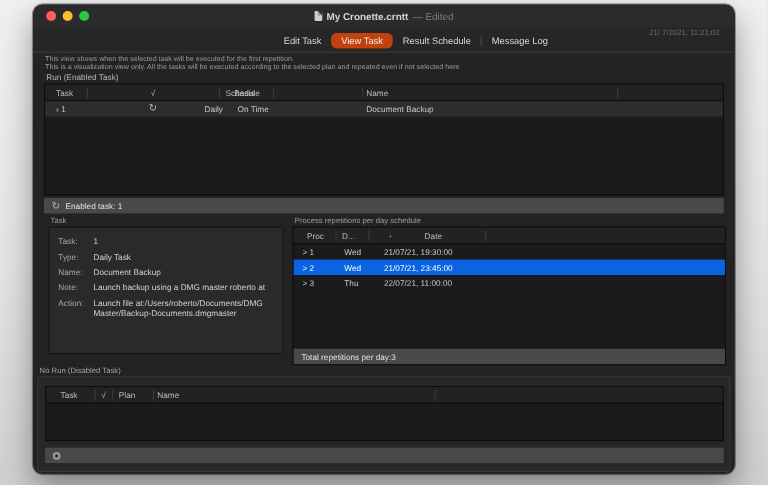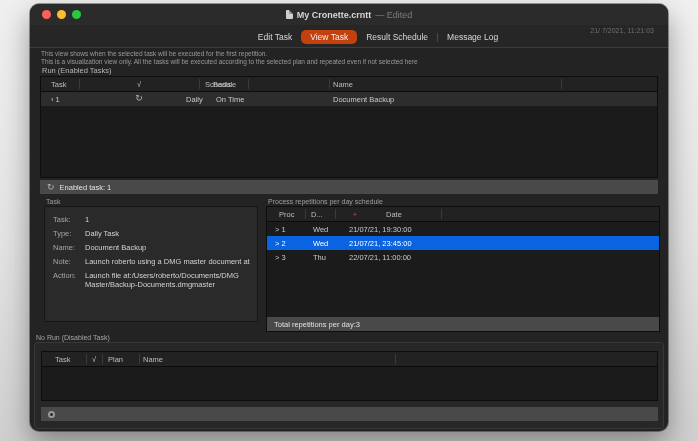--- a/index.html
+++ b/index.html
@@ -92,21 +92,21 @@
       <span class="tab">Message Log</span>
     </div>
   </div>
   <div class="hdivider"></div>
 
   <div class="desc">
     <div>This view shows when the selected task will be executed for the first repetition.</div>
     <div>This is a visualization view only. All the tasks will be executed according to the selected plan and repeated even if not selected here</div>
   </div>
 
-  <div class="section-label" style="left:12px; top:62px;">Run (Enabled Tasks)</div>
+  <div class="section-label" style="left:12px; top:62px;">Run (Enabled Task)</div>
 
   <div class="tbl" style="left:10px; top:72px; width:618px; height:102px;">
     <div class="tbl-head">
       <span class="hcell" style="left:10px;">Task</span>
       <span class="vsep" style="left:38px;"></span>
       <span class="hcell" style="left:38px; width:120px; text-align:center;">√</span>
       <span class="vsep" style="left:158px;"></span>
       <span class="hcell" style="left:164px;">Schedule</span>
       <span class="vsep" style="left:207px;"></span>
       <span class="hcell" style="left:172px; width:116px; text-align:left;">Basis</span>
@@ -137,21 +137,21 @@
     <div class="field">
       <span class="flabel">Type:</span>
       <span class="fvalue">Daily Task</span>
     </div>
     <div class="field">
       <span class="flabel">Name:</span>
       <span class="fvalue">Document Backup</span>
     </div>
     <div class="field">
       <span class="flabel">Note:</span>
-      <span class="fvalue">Launch roberto using a DMG master document at</span>
+      <span class="fvalue">Launch backup using a DMG master roberto at</span>
     </div>
     <div class="field">
       <span class="flabel">Action:</span>
       <span class="fvalue">Launch file at:/Users/roberto/Documents/DMG Master/Backup-Documents.dmgmaster</span>
     </div>
   </div>
 
   <div class="section-label" style="left:238px; top:194px; font-size:7px; color:#9e9e9e;">Process repetitions per day schedule</div>
   <div class="tbl" style="left:236px; top:202px; width:394px; height:126px;">
     <div class="tbl-head">

